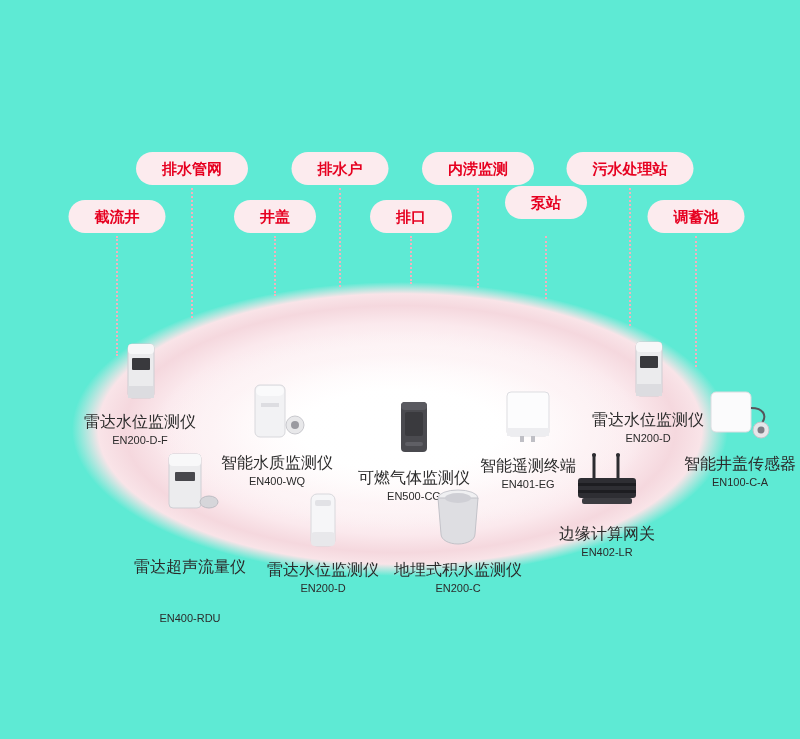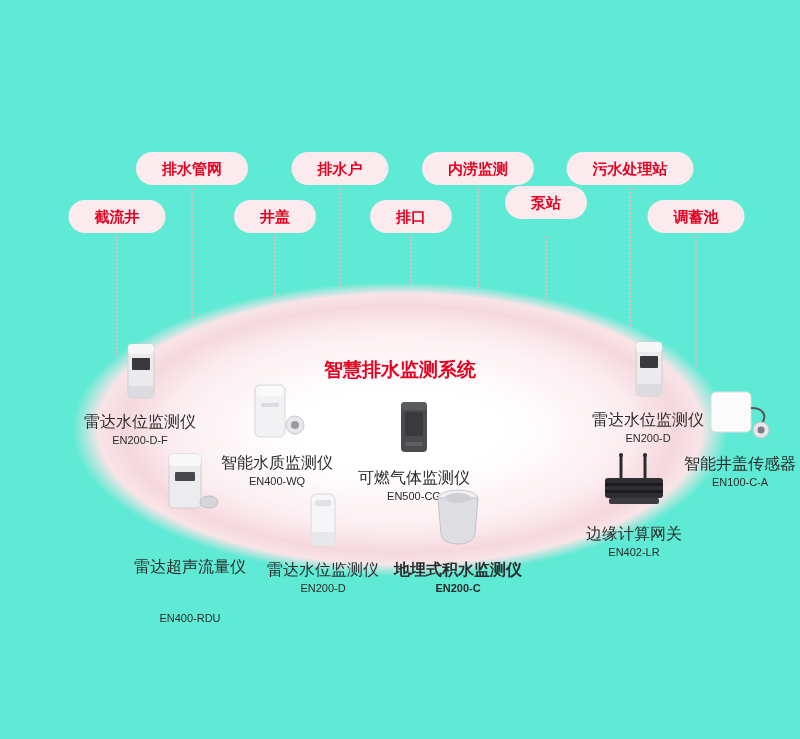--- a/index.html
+++ b/index.html
@@ -65,21 +65,20 @@
   <div class="pill" style="left:340px; top:152px;">排水户</div>
   <div class="pill" style="left:478px; top:152px;">内涝监测</div>
   <div class="pill" style="left:630px; top:152px;">污水处理站</div>
 
   <div class="pill" style="left:117px; top:200px;">截流井</div>
   <div class="pill" style="left:275px; top:200px;">井盖</div>
   <div class="pill" style="left:411px; top:200px;">排口</div>
   <div class="pill" style="left:546px; top:186px;">泵站</div>
   <div class="pill" style="left:696px; top:200px;">调蓄池</div>
 
-  <div class="main-title">智慧排水监测系统</div>
 
   <div class="device" style="left:140px; top:342px;">
     <div class="img">
       <svg width="44" height="58" viewBox="0 0 44 58">
         <rect x="10" y="2" width="26" height="54" rx="4" fill="#ebebed" stroke="#cdcdd2"></rect>
         <rect x="10" y="2" width="26" height="10" rx="4" fill="#f7f7f8"></rect>
         <rect x="14" y="16" width="18" height="12" rx="1" fill="#39393d"></rect>
         <rect x="10" y="44" width="26" height="12" fill="#dcdce0"></rect>
       </svg>
     </div>
@@ -108,20 +107,32 @@
         <rect x="9" y="4" width="26" height="50" rx="4" fill="#4a4a4f"></rect>
         <rect x="9" y="4" width="26" height="8" rx="4" fill="#5a5a60"></rect>
         <rect x="13" y="14" width="18" height="24" rx="2" fill="#3a3a3e"></rect>
         <rect x="13" y="44" width="18" height="4" rx="2" fill="#5f5f65"></rect>
       </svg>
     </div>
     <div class="dev-name">可燃气体监测仪</div>
     <div class="dev-model">EN500-CG</div>
   </div>
 
+  <div class="device" style="left:528px; top:388px;">
+    <div class="img">
+      <svg width="50" height="56" viewBox="0 0 50 56">
+        <rect x="4" y="4" width="42" height="44" rx="4" fill="#fcfcfd" stroke="#dddde1"></rect>
+        <rect x="4" y="40" width="42" height="8" fill="#ededf0"></rect>
+        <rect x="17" y="48" width="4" height="6" fill="#bfbfc5"></rect>
+        <rect x="28" y="48" width="4" height="6" fill="#bfbfc5"></rect>
+      </svg>
+    </div>
+    <div class="dev-name">智能遥测终端</div>
+    <div class="dev-model">EN401-EG</div>
+  </div>
 
   <div class="device" style="left:648px; top:340px;">
     <div class="img">
       <svg width="44" height="58" viewBox="0 0 44 58">
         <rect x="10" y="2" width="26" height="54" rx="4" fill="#ebebed" stroke="#cdcdd2"></rect>
         <rect x="10" y="2" width="26" height="10" rx="4" fill="#f7f7f8"></rect>
         <rect x="14" y="16" width="18" height="12" rx="1" fill="#39393d"></rect>
         <rect x="10" y="44" width="26" height="12" fill="#dcdce0"></rect>
       </svg>
     </div>
@@ -160,33 +171,33 @@
       <svg width="40" height="56" viewBox="0 0 40 56">
         <rect x="8" y="2" width="24" height="52" rx="6" fill="#f6f6f8" stroke="#d8d8dc"></rect>
         <rect x="12" y="8" width="16" height="6" rx="2" fill="#e2e2e6"></rect>
         <rect x="8" y="40" width="24" height="14" rx="4" fill="#e8e8eb"></rect>
       </svg>
     </div>
     <div class="dev-name">雷达水位监测仪</div>
     <div class="dev-model">EN200-D</div>
   </div>
 
-  <div class="device" style="left:458px; top:486px;font-weight:bold;">
+  <div class="device" style="left:458px; top:486px;">
     <div class="img">
       <svg width="52" height="62" viewBox="0 0 52 62">
         <ellipse cx="26" cy="12" rx="20" ry="8" fill="#f0f0f2" stroke="#c9c9cf"></ellipse>
         <path d="M6 12 L9 48 C9 54 17 58 26 58 C35 58 43 54 43 48 L46 12 Z" fill="#dedee2" stroke="#c2c2c8"></path>
         <ellipse cx="26" cy="12" rx="13" ry="5" fill="#cfcfd5"></ellipse>
       </svg>
     </div>
     <div class="dev-name">地埋式积水监测仪</div>
     <div class="dev-model">EN200-C</div>
   </div>
 
-  <div class="device" style="left:607px; top:452px;margin-left:27px;">
+  <div class="device" style="left:607px; top:452px;">
     <div class="img">
       <svg width="70" height="60" viewBox="0 0 70 60">
         <line x1="22" y1="2" x2="22" y2="26" stroke="#2c2c30" stroke-width="3"></line>
         <line x1="46" y1="2" x2="46" y2="26" stroke="#2c2c30" stroke-width="3"></line>
         <circle cx="22" cy="3" r="2" fill="#2c2c30"></circle>
         <circle cx="46" cy="3" r="2" fill="#2c2c30"></circle>
         <rect x="6" y="26" width="58" height="20" rx="3" fill="#2e2e33"></rect>
         <rect x="6" y="31" width="58" height="3" fill="#1d1d21"></rect>
         <rect x="6" y="38" width="58" height="3" fill="#1d1d21"></rect>
         <rect x="10" y="46" width="50" height="6" rx="2" fill="#3c3c41"></rect>

